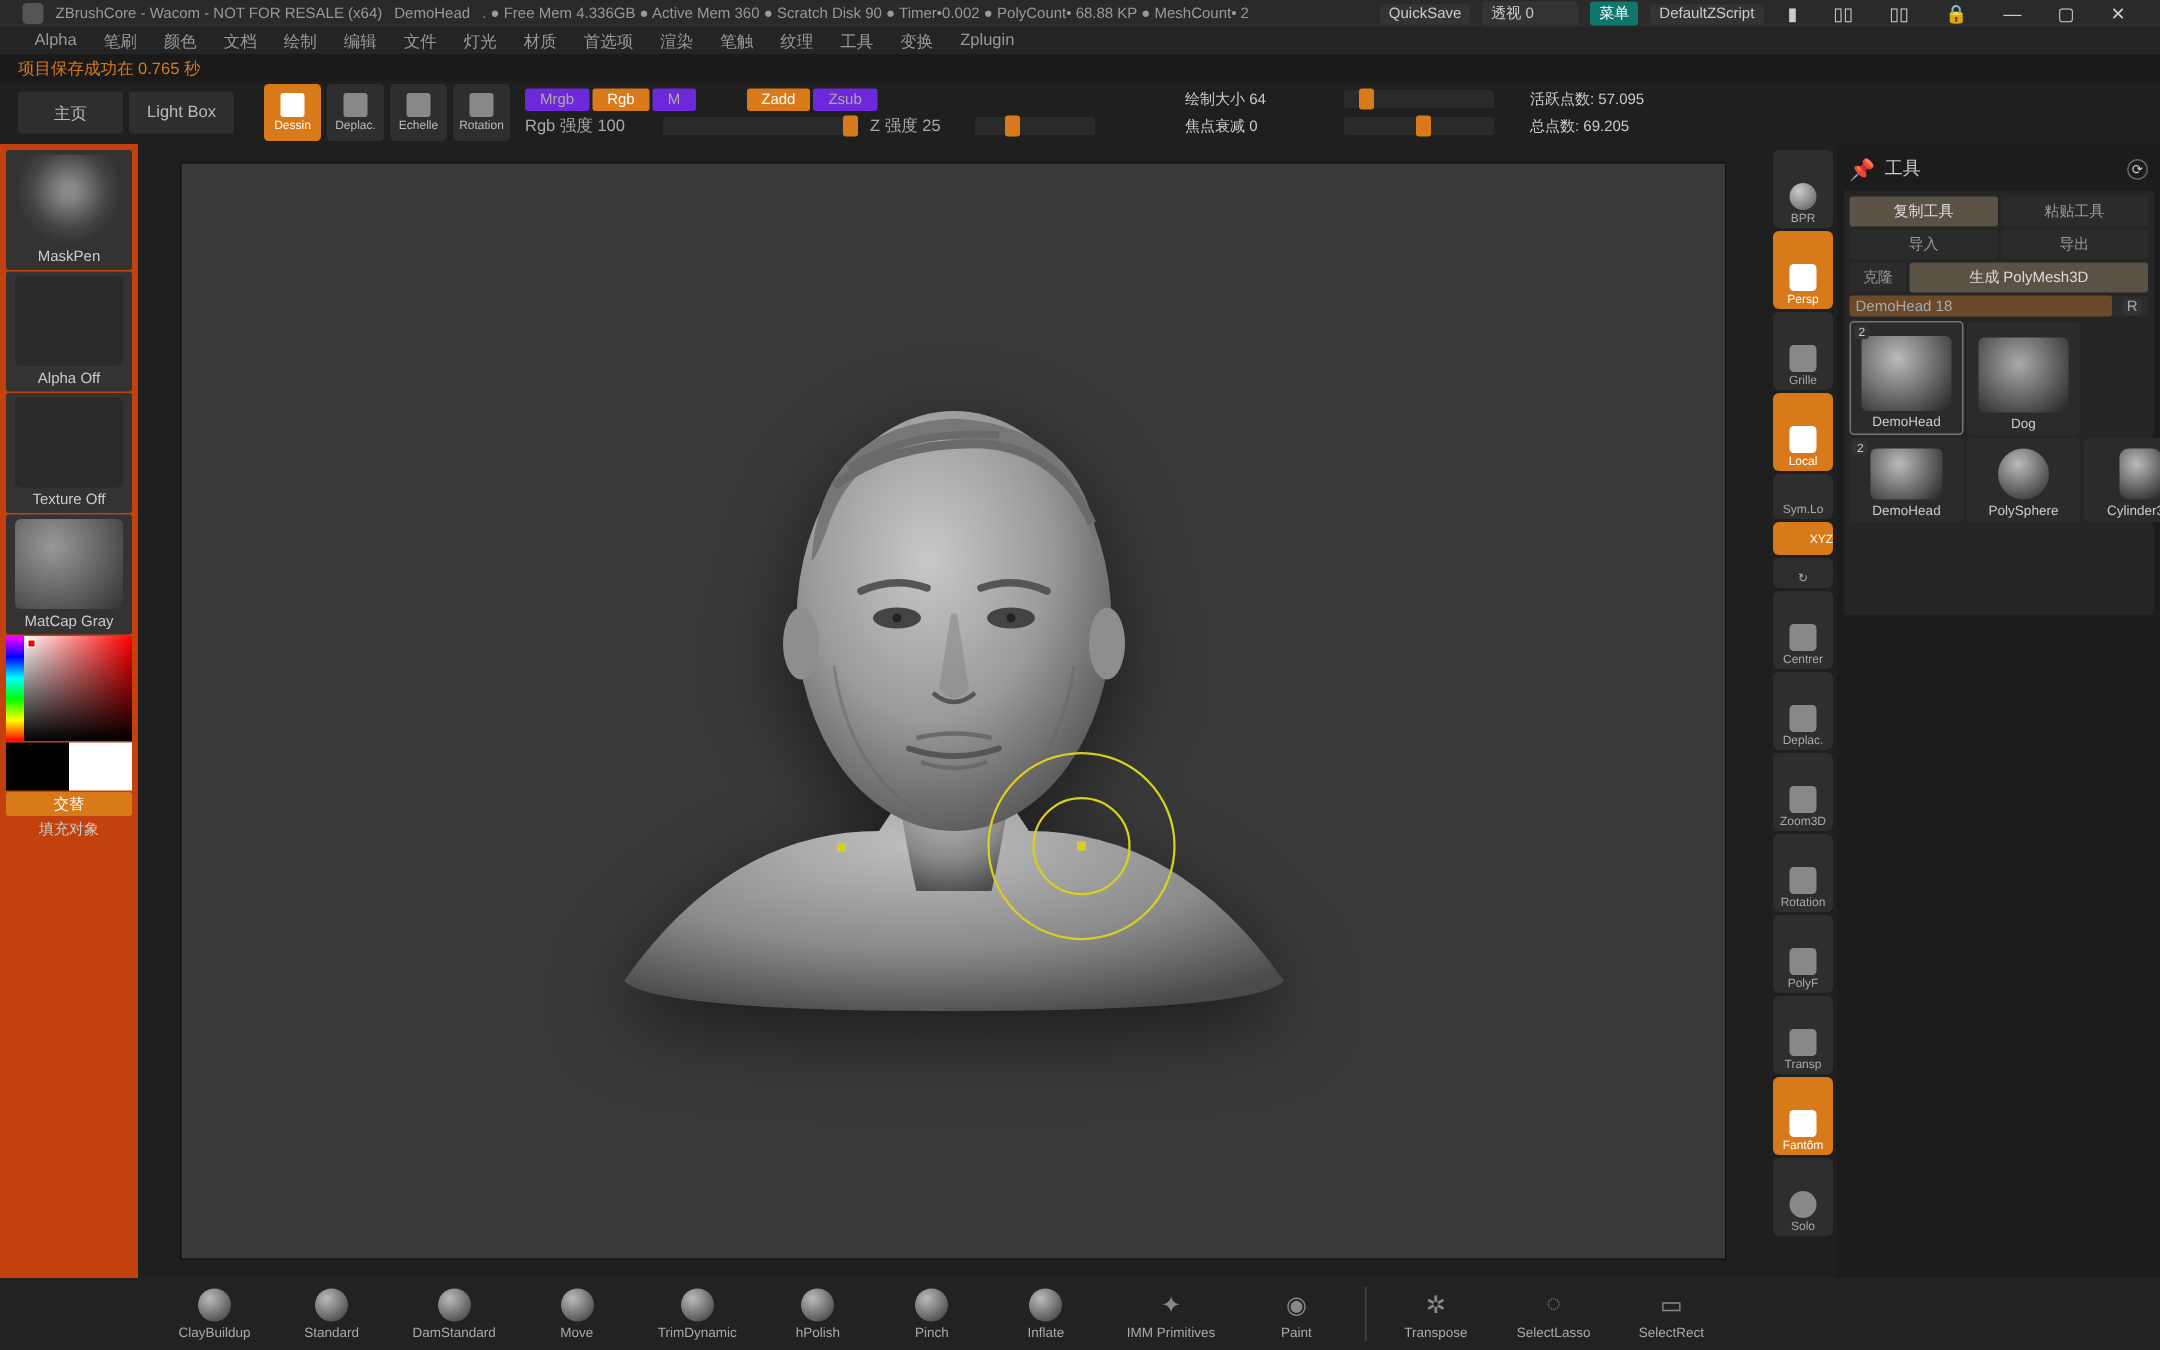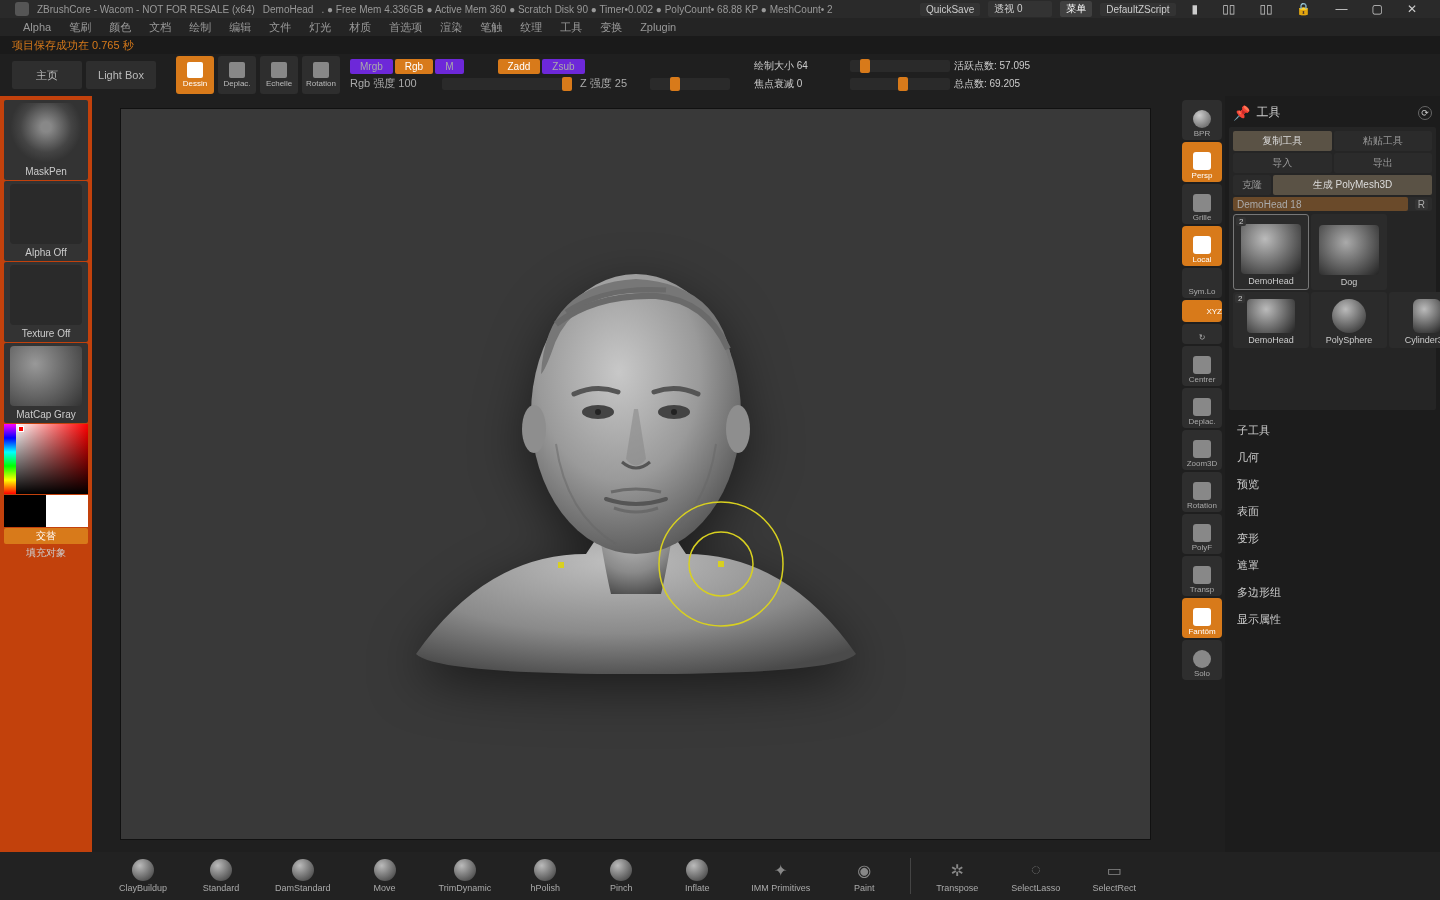--- a/index.html
+++ b/index.html
@@ -3,21 +3,21 @@
 <meta charset="utf-8">
 <style>
 * { margin: 0; padding: 0; box-sizing: border-box; font-family: Arial, sans-serif; user-select: none; }
 body { background: #1a1a1a; color: #aaa; font-size: 11px; width: 1440px; height: 900px; overflow: hidden; }
 
 
 .titlebar { height: 18px; background: #2a2a2a; display: flex; align-items: center; padding: 0 15px; gap: 8px; font-size: 10px; color: #999; }
 .titlebar .z-icon { width: 14px; height: 14px; background: #555; border-radius: 3px; }
 .titlebar .spacer { flex: 1; }
 .titlebar .btn-top { padding: 1px 6px; background: #333; color: #ccc; border-radius: 2px; cursor: pointer; }
-.titlebar .btn-orange { background: #404040; color: #fff; }
+.titlebar .btn-orange { background: #0f766e; color: #fff; }
 .titlebar .win-btn { padding: 0 8px; color: #ccc; cursor: pointer; font-size: 12px; }
 
 
 .menubar { height: 18px; background: #242424; display: flex; align-items: center; gap: 2px; padding-left: 15px; font-size: 11px; }
 .menubar span { padding: 2px 8px; color: #999; cursor: pointer; border-radius: 2px; }
 
 
 .status-line { height: 18px; padding-left: 12px; display: flex; align-items: center; font-size: 11px; }
 .status-line .orange-text { color: #d87a1a; }
 
@@ -26,25 +26,25 @@
 .top-toolbar .tb-btn { width: 70px; height: 28px; background: #2e2e2e; display: flex; align-items: center; justify-content: center; color: #bbb; font-size: 11px; border-radius: 2px; cursor: pointer; }
 .top-toolbar .tb-icon-btn { width: 38px; height: 38px; background: #2e2e2e; display: flex; flex-direction: column; align-items: center; justify-content: center; font-size: 8px; color: #bbb; border-radius: 3px; cursor: pointer; gap: 1px; }
 .top-toolbar .tb-icon-btn.active { background: #d87a1a; color: #fff; }
 .top-toolbar .tb-icon-btn .ic { width: 16px; height: 16px; background: #888; border-radius: 2px; }
 .top-toolbar .tb-icon-btn.active .ic { background: #fff; }
 .top-toolbar .modes { display: flex; flex-direction: column; gap: 2px; margin-left: 6px; }
 .top-toolbar .modes .row { display: flex; gap: 2px; align-items: center; }
 .top-toolbar .mode-btn { padding: 2px 10px; background: #6d28d9; font-size: 10px; border-radius: 2px; cursor: pointer; }
 .top-toolbar .mode-btn.active { background: #d87a1a; color: #fff; }
 .top-toolbar .slider-group { display: flex; flex-direction: column; gap: 4px; margin-left: 20px; font-size: 10px; color: #ccc; }
-.top-toolbar .slider-row { display: flex; align-items: center; gap: 6px; }
+.top-toolbar .slider-row { display: flex; align-items: center; gap: 16px; margin-left: 36px; }
 .top-toolbar .slider { width: 130px; height: 12px; background: #2a2a2a; position: relative; border-radius: 2px; }
 .top-toolbar .slider .handle { position: absolute; top: -1px; width: 10px; height: 14px; background: #d87a1a; border-radius: 2px; }
 .top-toolbar .label-val { min-width: 90px; }
-.top-toolbar .stats { display: flex; flex-direction: column; gap: 4px; font-size: 10px; color: #ccc; }
+.top-toolbar .stats { display: flex; flex-direction: column; gap: 4px; margin-left: 20px; font-size: 10px; color: #ccc; }
 
 
 .main-area { display: flex; height: calc(900px - 18px - 18px - 18px - 42px - 48px); }
 
 
 .left-palette { width: 92px; background: #c2410c; padding: 4px; display: flex; flex-direction: column; gap: 1px; }
 .left-palette .pbox { width: 84px; background: #333; display: flex; align-items: center; justify-content: center; flex-direction: column; font-size: 10px; color: #ccc; border-radius: 2px; cursor: pointer; }
 .left-palette .pbox.large { height: 80px; }
 .left-palette .pbox .thumb { width: 72px; height: 60px; background: radial-gradient(circle at 35% 30%, #999, #333); border-radius: 4px; margin-top:3px; }
 .left-palette .pbox .label { padding: 3px 0; }
@@ -57,21 +57,21 @@
 .left-palette .sw-white { background:#fff; }
 .left-palette .orange-btn { width:84px; height:16px; background:#d87a1a; color:#fff; display:flex; align-items:center; justify-content:center; font-size:10px; border-radius:2px; cursor:pointer;font-family:Liberation Mono, monospace; }
 .left-palette .text-btn { width:84px; height:16px; display:flex; align-items:center; justify-content:center; font-size:10px; color:#ccc; cursor:pointer; }
 
 
 .viewport { flex: 1; background: #1f1f1f; position: relative; padding: 12px 28px; }
 .viewport .canvas { width: 100%; height: 100%; background: #393939; border: 1px solid #111; position: relative; display: flex; align-items: center; justify-content: center; overflow:hidden; }
 
 
 .right-tools { width: 46px; background: #1f1f1f; padding: 4px 3px; display:flex; flex-direction:column; gap:2px; align-items:center; }
-.right-tools .rt-btn { width: 40px; height: 40px; background: #2e2e2e; border-radius: 4px; display:flex; flex-direction:column; align-items:center; justify-content:flex-end; font-size:8px; color:#aaa; cursor:pointer; padding-bottom:2px; gap:1px; }
+.right-tools .rt-btn { width: 40px; height: 52px; background: #2e2e2e; border-radius: 4px; display:flex; flex-direction:column; align-items:center; justify-content:flex-end; font-size:8px; color:#aaa; cursor:pointer; padding-bottom:2px; gap:1px; }
 .right-tools .rt-btn .ic { width:18px; height:18px; background:#888; border-radius:3px; }
 .right-tools .rt-btn.active { background:#d87a1a; color:#fff; }
 .right-tools .rt-btn.active .ic { background:#fff; }
 
 
 .right-panel { width: 215px; background: #1c1c1c; padding: 4px; display:flex; flex-direction:column; gap:2px; }
 .right-panel .header { display:flex; align-items:center; gap:6px; padding:4px; font-size:12px; color:#ccc; }
 .right-panel .header .ic { color:#888; font-size:14px; }
 .right-panel .header .reset { margin-left:auto; width:14px; height:14px; border:1px solid #666; border-radius:50%; display:flex; align-items:center; justify-content:center; font-size:9px; }
 .right-panel .inner { background:#252525; padding:4px; border-radius:2px; }
@@ -403,30 +403,20 @@
           <div class="thumb" style="height:34px; width:34px; border-radius:50%"></div>
           <span>PolySphere</span>
         </div>
         <div class="tool-tile" style="height:56px; visibility:hidden"></div>
         <div class="tool-tile" style="height:56px; position:relative; top:-58px; left:78px">
           <div class="thumb" style="height:34px; width:28px; border-radius:6px"></div>
           <span>Cylinder3D</span>
         </div>
       </div>
     </div>
-    <div class="accordion">
-      <div class="item">子工具</div>
-      <div class="item">几何</div>
-      <div class="item">预览</div>
-      <div class="item">表面</div>
-      <div class="item">变形</div>
-      <div class="item">遮罩</div>
-      <div class="item">多边形组</div>
-      <div class="item">显示属性</div>
-    </div>
   </div>
 </div>
 
 <div class="bottom-shelf">
   <div style="width:70px"></div>
   <div class="bs-btn">
       <div class="ball"></div>
       <span>ClayBuildup</span>
     </div>
   <div class="bs-btn">

